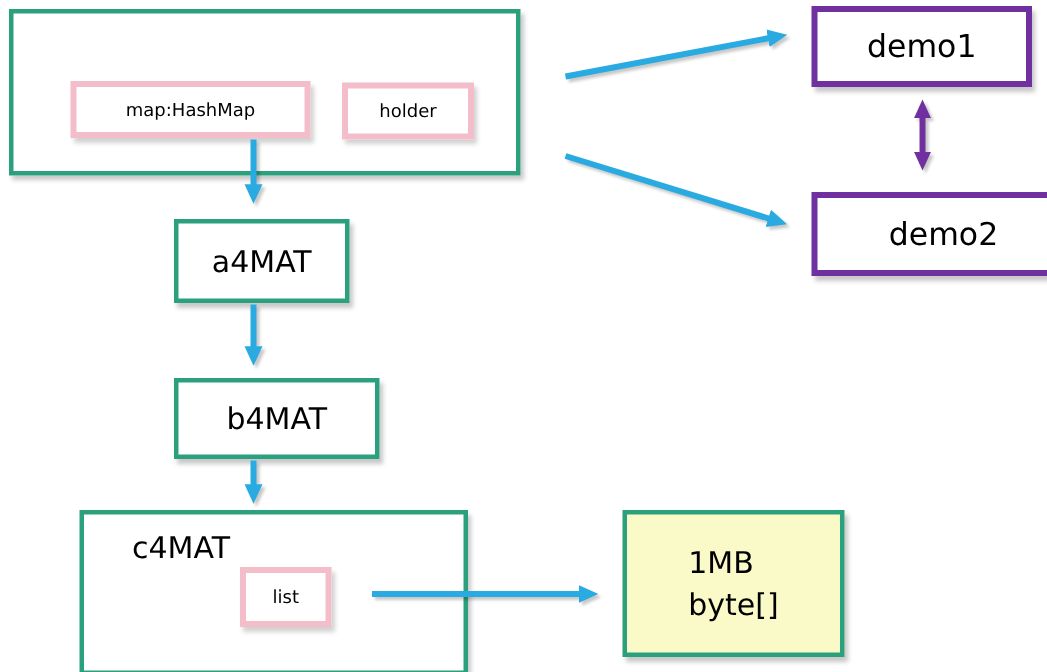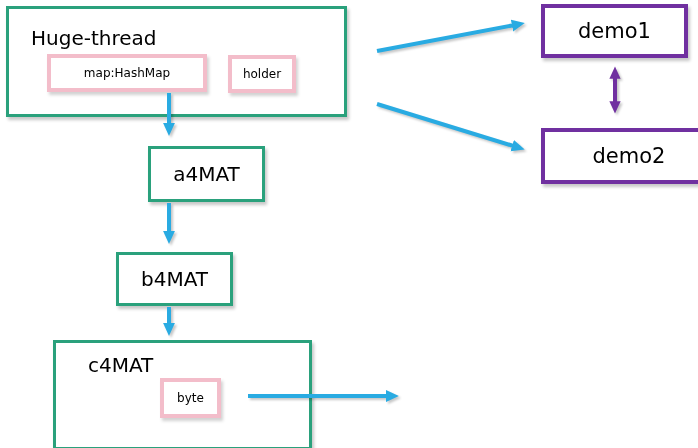--- a/index.html
+++ b/index.html
@@ -82,23 +82,23 @@
     line-height: 28px;
     box-shadow: 2px 3px 3px rgba(0,0,0,0.22);
     z-index: 2;
   }
   .byte-node .byte-lines { text-align: left; }
 
   
   #node-huge-thread { left: 6px;   top: 6px;   width: 341px; height: 111px; }
   #huge-thread-label { left: 22px; top: 17px; }
   #field-map        { left: 38px;  top: 45px;  width: 160px; height: 38px; }
-  #field-holder     { left: 219px; top: 46px;  width: 68px;  height: 38px; }
-  #node-a4mat       { left: 116px; top: 146px; width: 117px; height: 56px; margin-left: 32px; }
-  #node-b4mat       { left: 116px; top: 252px; width: 117px; height: 54px; }
+  #field-holder     { left: 219px; top: 46px;  width: 88px;  height: 38px; }
+  #node-a4mat       { left: 116px; top: 146px; width: 117px; height: 56px; }
+  #node-b4mat       { left: 116px; top: 252px; width: 137px; height: 54px; }
   #node-c4mat       { left: 53px;  top: 340px; width: 259px; height: 110px; }
   #c4mat-label      { left: 32px;  top: 10px; }
   #field-list       { left: 104px; top: 35px;  width: 61px;  height: 40px; }
   #node-byte-buffer { left: 415px; top: 340px; width: 148px; height: 98px; }
   #node-demo1       { left: 541px; top: 4px;   width: 147px; height: 54px; }
   #node-demo2      { left: 541px; top: 128px; width: 176px; height: 56px; }
 </style>
 </head>
 <body>
 
@@ -116,32 +116,37 @@
     <line class="blue" x1="169" y1="93" x2="169" y2="131" marker-end="url(#mkrBlue)"></line>
     <line class="blue" x1="169" y1="203" x2="169" y2="239" marker-end="url(#mkrBlue)"></line>
     <line class="blue" x1="169" y1="307" x2="169" y2="331" marker-end="url(#mkrBlue)"></line>
     <line class="blue" x1="248" y1="396" x2="394" y2="396" marker-end="url(#mkrBlue)"></line>
     <line class="blue" x1="377" y1="51" x2="520" y2="24" marker-end="url(#mkrBlue)"></line>
     <line class="blue" x1="377" y1="104" x2="520" y2="148" marker-end="url(#mkrBlue)"></line>
     <line class="purple" x1="615" y1="71" x2="615" y2="109" marker-start="url(#mkrPurple)" marker-end="url(#mkrPurple)"></line>
   </svg>
 
   <div class="node" id="node-huge-thread">
-    <div class="node-title" id="huge-thread-label">Huge-thread</div>
     <div class="field" id="field-map">map:HashMap</div>
     <div class="field" id="field-holder">holder</div>
   </div>
 
   <div class="node centered" id="node-a4mat">a4MAT</div>
 
   <div class="node centered" id="node-b4mat">b4MAT</div>
 
   <div class="node" id="node-c4mat">
     <div class="node-title" id="c4mat-label">c4MAT</div>
-    <div class="field" id="field-list">byte</div>
+    <div class="field" id="field-list">list</div>
   </div>
 
+  <div class="byte-node" id="node-byte-buffer">
+    <div class="byte-lines">
+      <div>1MB</div>
+      <div>byte[]</div>
+    </div>
+  </div>
 
   <div class="demo-node" id="node-demo1">demo1</div>
 
   <div class="demo-node" id="node-demo2">demo2</div>
 
 </div>
 
 </body></html>

